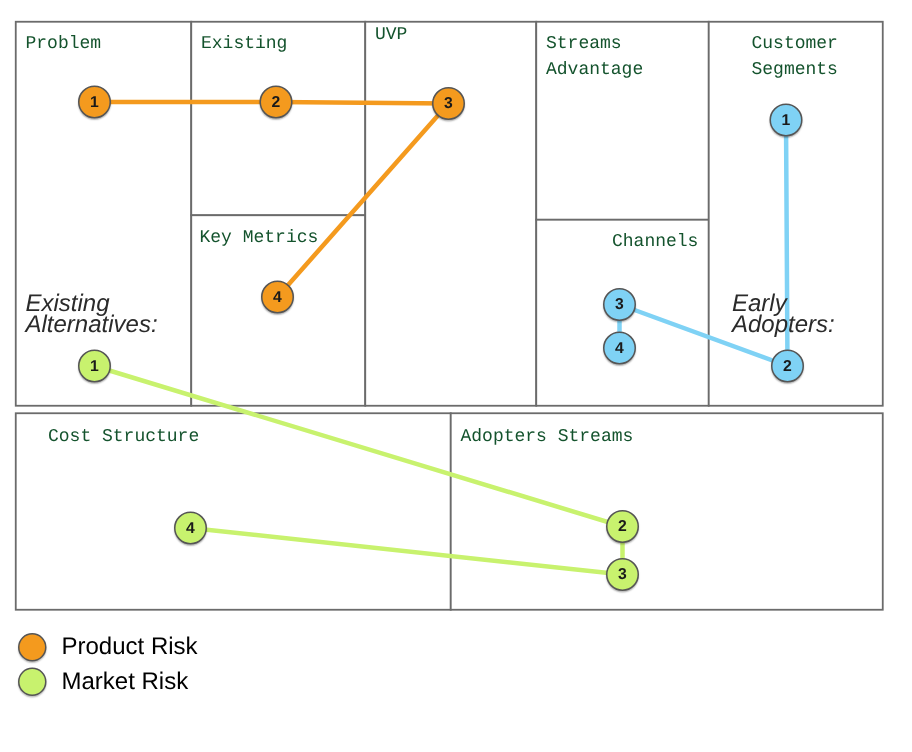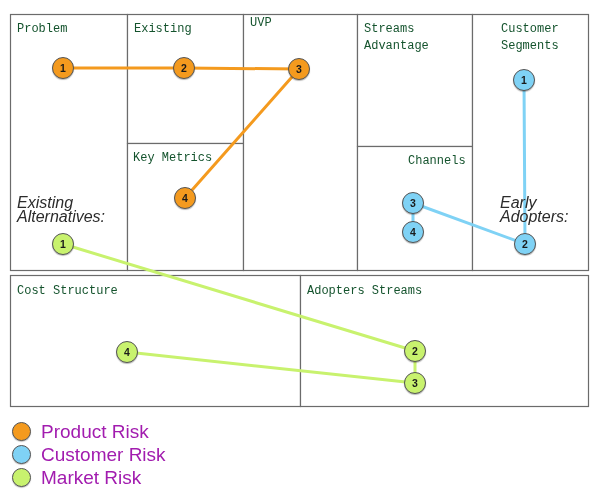--- a/index.html
+++ b/index.html
@@ -78,22 +78,22 @@
     height: 19px;
     border-radius: 50%;
     border: 1px solid #555555;
     box-sizing: border-box;
     margin-right: 10px;
     box-shadow: 0 1px 1px rgba(0,0,0,0.25);
     flex: 0 0 auto;
   }
   .legend-label {
     font-family: "Liberation Sans", sans-serif;
-    font-size: 19px;
-    color: #a21caf;
+    font-size: 16px;
+    color: #000000;
   }
 </style>
 </head>
 <body>
 
 <div id="stage">
   <svg id="canvas-svg" viewBox="0 0 608 501" xmlns="http://www.w3.org/2000/svg">
     <g id="grid-group">
         <rect x="10.5" y="14.5" width="117" height="256" fill="#ffffff" stroke="#6b6b6b" stroke-width="1.2"></rect>
         <rect x="127.5" y="14.5" width="116" height="129" fill="#ffffff" stroke="#6b6b6b" stroke-width="1.2"></rect>
@@ -121,27 +121,27 @@
   <div id="titles-layer">
       <div class="cell-title" style="left: 17px; top: 21px;">Problem</div>
       <div class="cell-title" style="left: 134px; top: 21px;">Existing</div>
       <div class="cell-title" style="left: 133px; top: 150px;">Key Metrics</div>
       <div class="cell-title" style="left: 250px; top: 15px;">UVP</div>
       <div class="cell-title" style="left: 364px; top: 21px;">Streams
 Advantage</div>
       <div class="cell-title" style="left: 364px; top: 153px; margin-left: 44px;">Channels</div>
       <div class="cell-title" style="left: 501px; top: 21px;">Customer
 Segments</div>
-      <div class="cell-title" style="left: 17px; top: 283px;">Cost Structure</div>
+      <div class="cell-title" style="left: 32px; top: 283px;">Cost Structure</div>
       <div class="cell-title" style="left: 307px; top: 283px;">Adopters Streams</div>
     </div>
   <div id="sublabels-layer">
       <div class="sub-label" style="left: 17px; top: 196px;">Existing
 Alternatives:</div>
-      <div class="sub-label" style="left: 500px; top: 196px;">Early
+      <div class="sub-label" style="left: 488px; top: 196px;">Early
 Adopters:</div>
     </div>
   <div id="nodes-layer">
       <div class="node" style="left: 52px; top: 57px; background: rgb(244, 154, 30);">
         <span>1</span>
       </div>
       <div class="node" style="left: 173px; top: 57px; background: rgb(244, 154, 30);">
         <span>2</span>
       </div>
       <div class="node" style="left: 288px; top: 58px; background: rgb(244, 154, 30);">
@@ -175,21 +175,17 @@
         <span>4</span>
       </div>
     </div>
 
   <div class="legend" id="legend">
       <div class="legend-row">
         <span class="legend-swatch" style="background: rgb(244, 154, 30);"></span>
         <span class="legend-label">Product Risk</span>
       </div>
       <div class="legend-row">
-        <span class="legend-swatch" style="background: rgb(127, 210, 245);"></span>
-        <span class="legend-label">Customer Risk</span>
-      </div>
-      <div class="legend-row">
         <span class="legend-swatch" style="background: rgb(200, 242, 110);"></span>
         <span class="legend-label">Market Risk</span>
       </div>
     </div>
 </div>
 
 </body></html>

